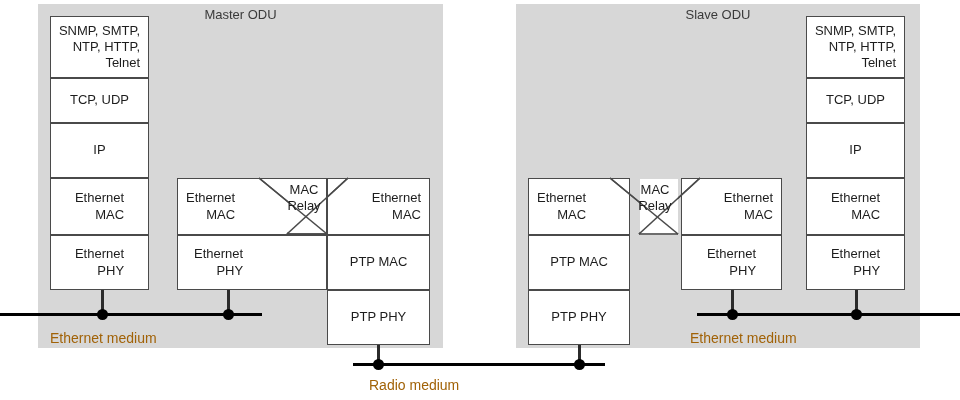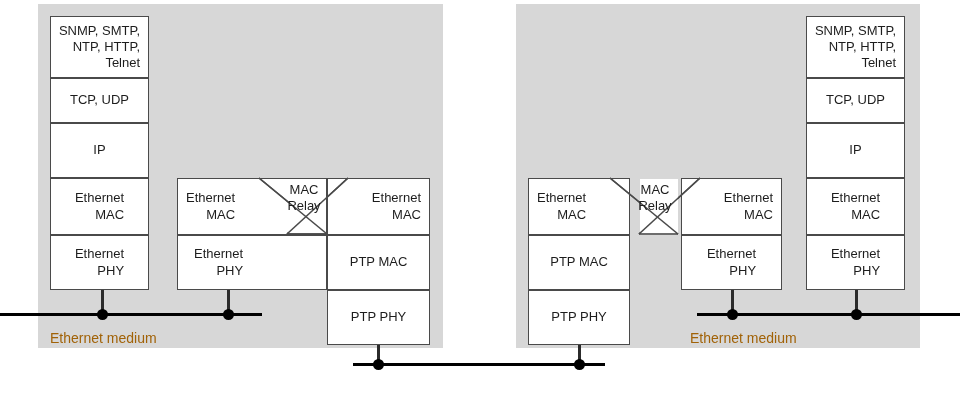--- a/index.html
+++ b/index.html
@@ -81,20 +81,22 @@
   }
 </style>
 </head>
 <body>
 
 <div id="canvas">
 
   <div class="panel" style="left:38px; top:4px; width:405px; height:344px;"></div>
   <div class="panel" style="left:516px; top:4px; width:404px; height:344px;"></div>
 
+  <div class="panel-title" style="left:38px; top:7px; width:405px;">Master ODU</div>
+  <div class="panel-title" style="left:516px; top:7px; width:404px;">Slave ODU</div>
 
   <div class="cell" style="left:50px; top:16px; width:99px; height:62px; white-space:pre-line;">SNMP, SMTP,
 NTP, HTTP,
 Telnet</div>
   <div class="cell" style="left:50px; top:78px; width:99px; height:45px; white-space:pre-line;">TCP, UDP</div>
   <div class="cell" style="left:50px; top:123px; width:99px; height:55px; white-space:pre-line;">IP</div>
   <div class="cell" style="left:50px; top:178px; width:99px; height:57px; white-space:pre-line;">Ethernet
 MAC</div>
   <div class="cell" style="left:50px; top:235px; width:99px; height:55px; white-space:pre-line;">Ethernet
 PHY</div>
@@ -180,14 +182,15 @@
 
   <div class="node" style="left:97px; top:309px;"></div>
   <div class="node" style="left:223px; top:309px;"></div>
   <div class="node" style="left:373px; top:359px;"></div>
   <div class="node" style="left:574px; top:359px;"></div>
   <div class="node" style="left:727px; top:309px;"></div>
   <div class="node" style="left:851px; top:309px;"></div>
 
   <div class="medium-label" style="left:50px; top:330px; width:220px;">Ethernet medium</div>
   <div class="medium-label" style="left:690px; top:330px; width:220px;">Ethernet medium</div>
+  <div class="medium-label" style="left:369px; top:377px; width:220px;">Radio medium</div>
 
 </div>
 
 </body></html>

